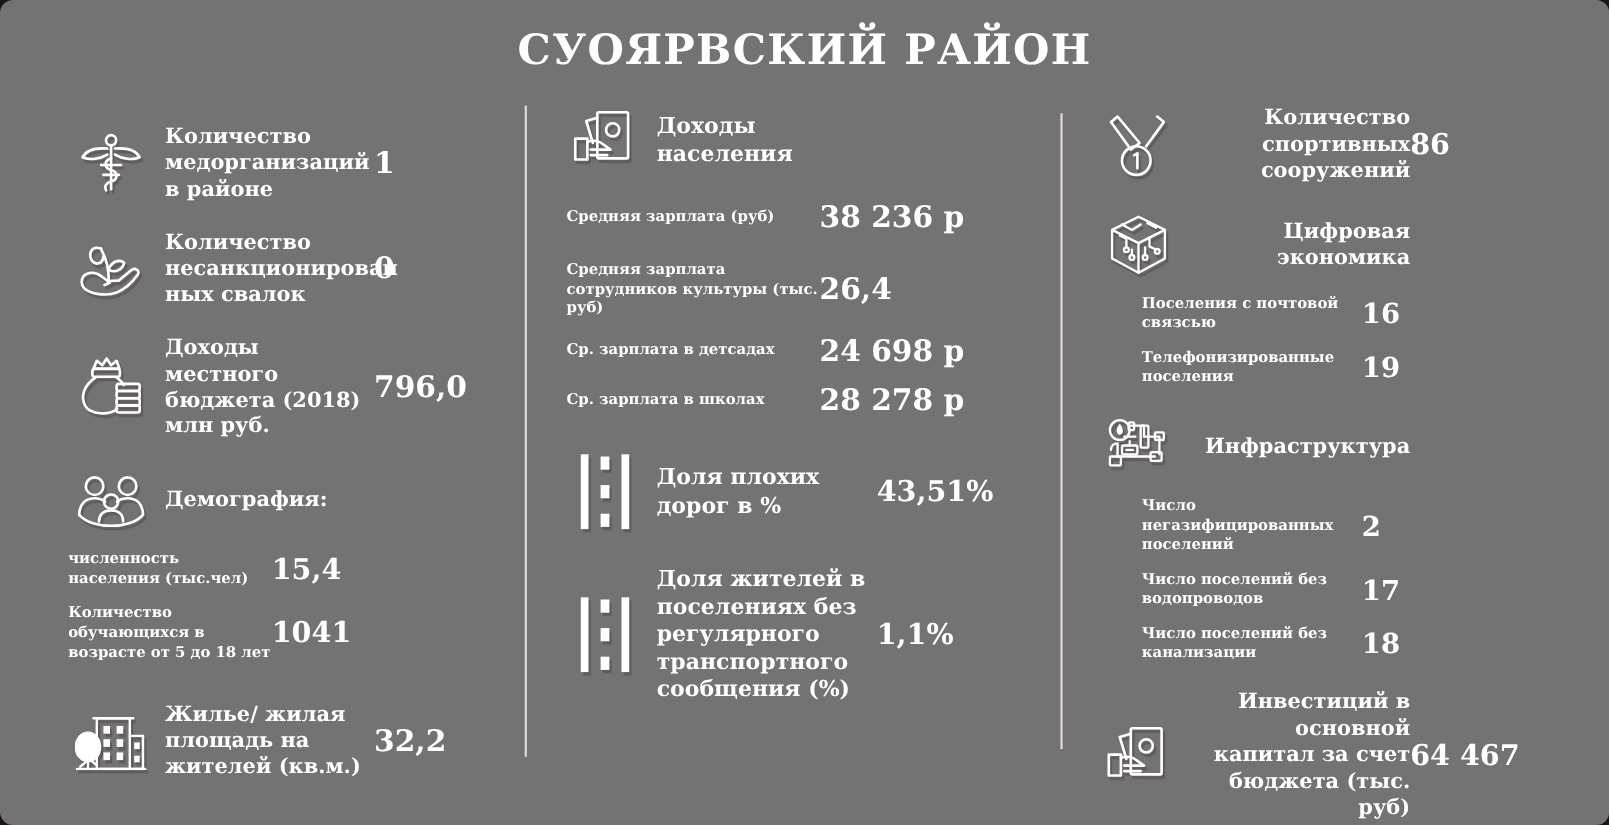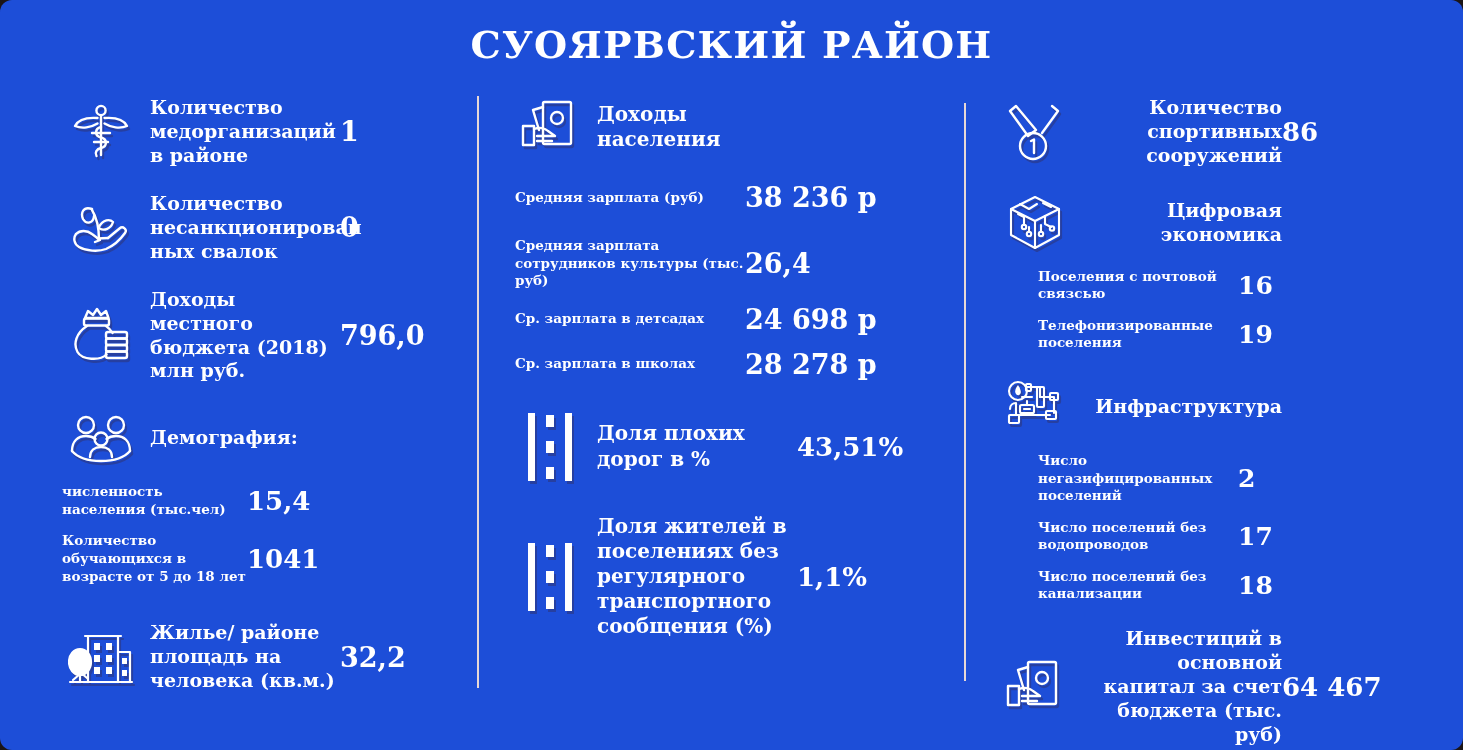--- a/index.html
+++ b/index.html
@@ -10,21 +10,21 @@
   body {
     width: 1463px;
     height: 750px;
     overflow: hidden;
     font-family: "DejaVu Serif", "Liberation Serif", serif;
   }
   #poster {
     position: relative;
     width: 1463px;
     height: 750px;
-    background: #1d4ed8;
+    background: #737373;
     border-radius: 12px;
     box-sizing: border-box;
     overflow: hidden;
   }
   
   #title {
     position: absolute;
     top: 22px;
     left: 0;
     width: 1463px;
@@ -39,21 +39,21 @@
   .divider {
     position: absolute;
     width: 2px;
     background: #e7d8d6;
   }
   #divider-left  { left: 477px; top: 96px;  height: 592px; }
   #divider-right { left: 964px; top: 103px; height: 578px; }
 
   
   .column { position: absolute; top: 96px; }
-  #col-left   { left: 62px;   width: 400px; }
+  #col-left   { left: 62px;   width: 400px; margin-top: 17px; }
   #col-middle { left: 515px;  width: 440px; }
   #col-right  { left: 1000px; width: 440px; }
 
   
   .block { position: relative; }
 
   .headrow {
     display: flex;
     align-items: center;
   }
@@ -232,21 +232,21 @@
           <rect x="26" y="41" width="6" height="7" fill="#ffffff" stroke="none"></rect>
           <rect x="38" y="41" width="6" height="7" fill="#ffffff" stroke="none"></rect>
           <rect x="54" y="32" width="5" height="6" fill="#ffffff" stroke="none"></rect>
           <rect x="54" y="44" width="5" height="6" fill="#ffffff" stroke="none"></rect>
           <ellipse cx="12" cy="36" rx="11" ry="13" fill="#ffffff" stroke="#ffffff"></ellipse>
           <path d="M12 36 V56"></path>
           <path d="M12 48 L5 54 M12 46 L19 52"></path>
           <path d="M2 56 H64"></path>
         </svg>
       </span>
-      <span class="head-label">Жилье/ районе площадь на человека (кв.м.)</span>
+      <span class="head-label">Жилье/ жилая площадь на жителей (кв.м.)</span>
       <span class="head-value">32,2</span>
     </div>
   </div>
 
   <div class="column" id="col-middle">
 
     <div class="block">
       <div class="headrow">
         <span class="icon-cell">
           <svg width="58" height="58" viewBox="0 0 58 58" fill="none" stroke="#ffffff" stroke-width="2.4" stroke-linecap="round" stroke-linejoin="round">

